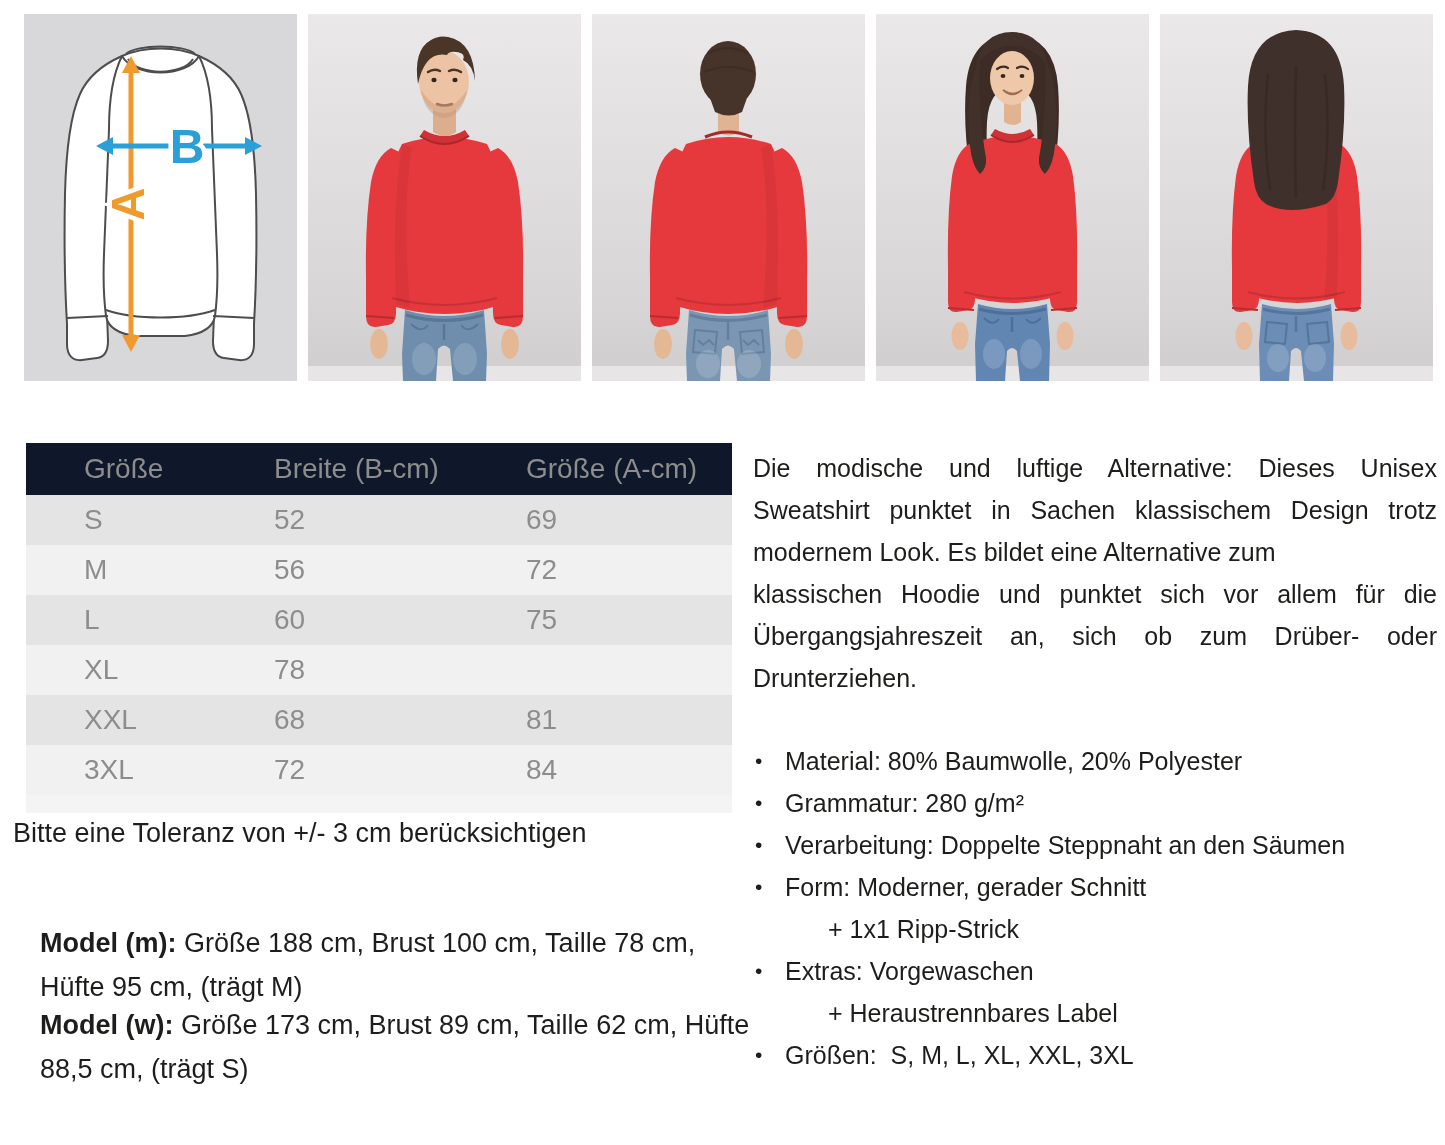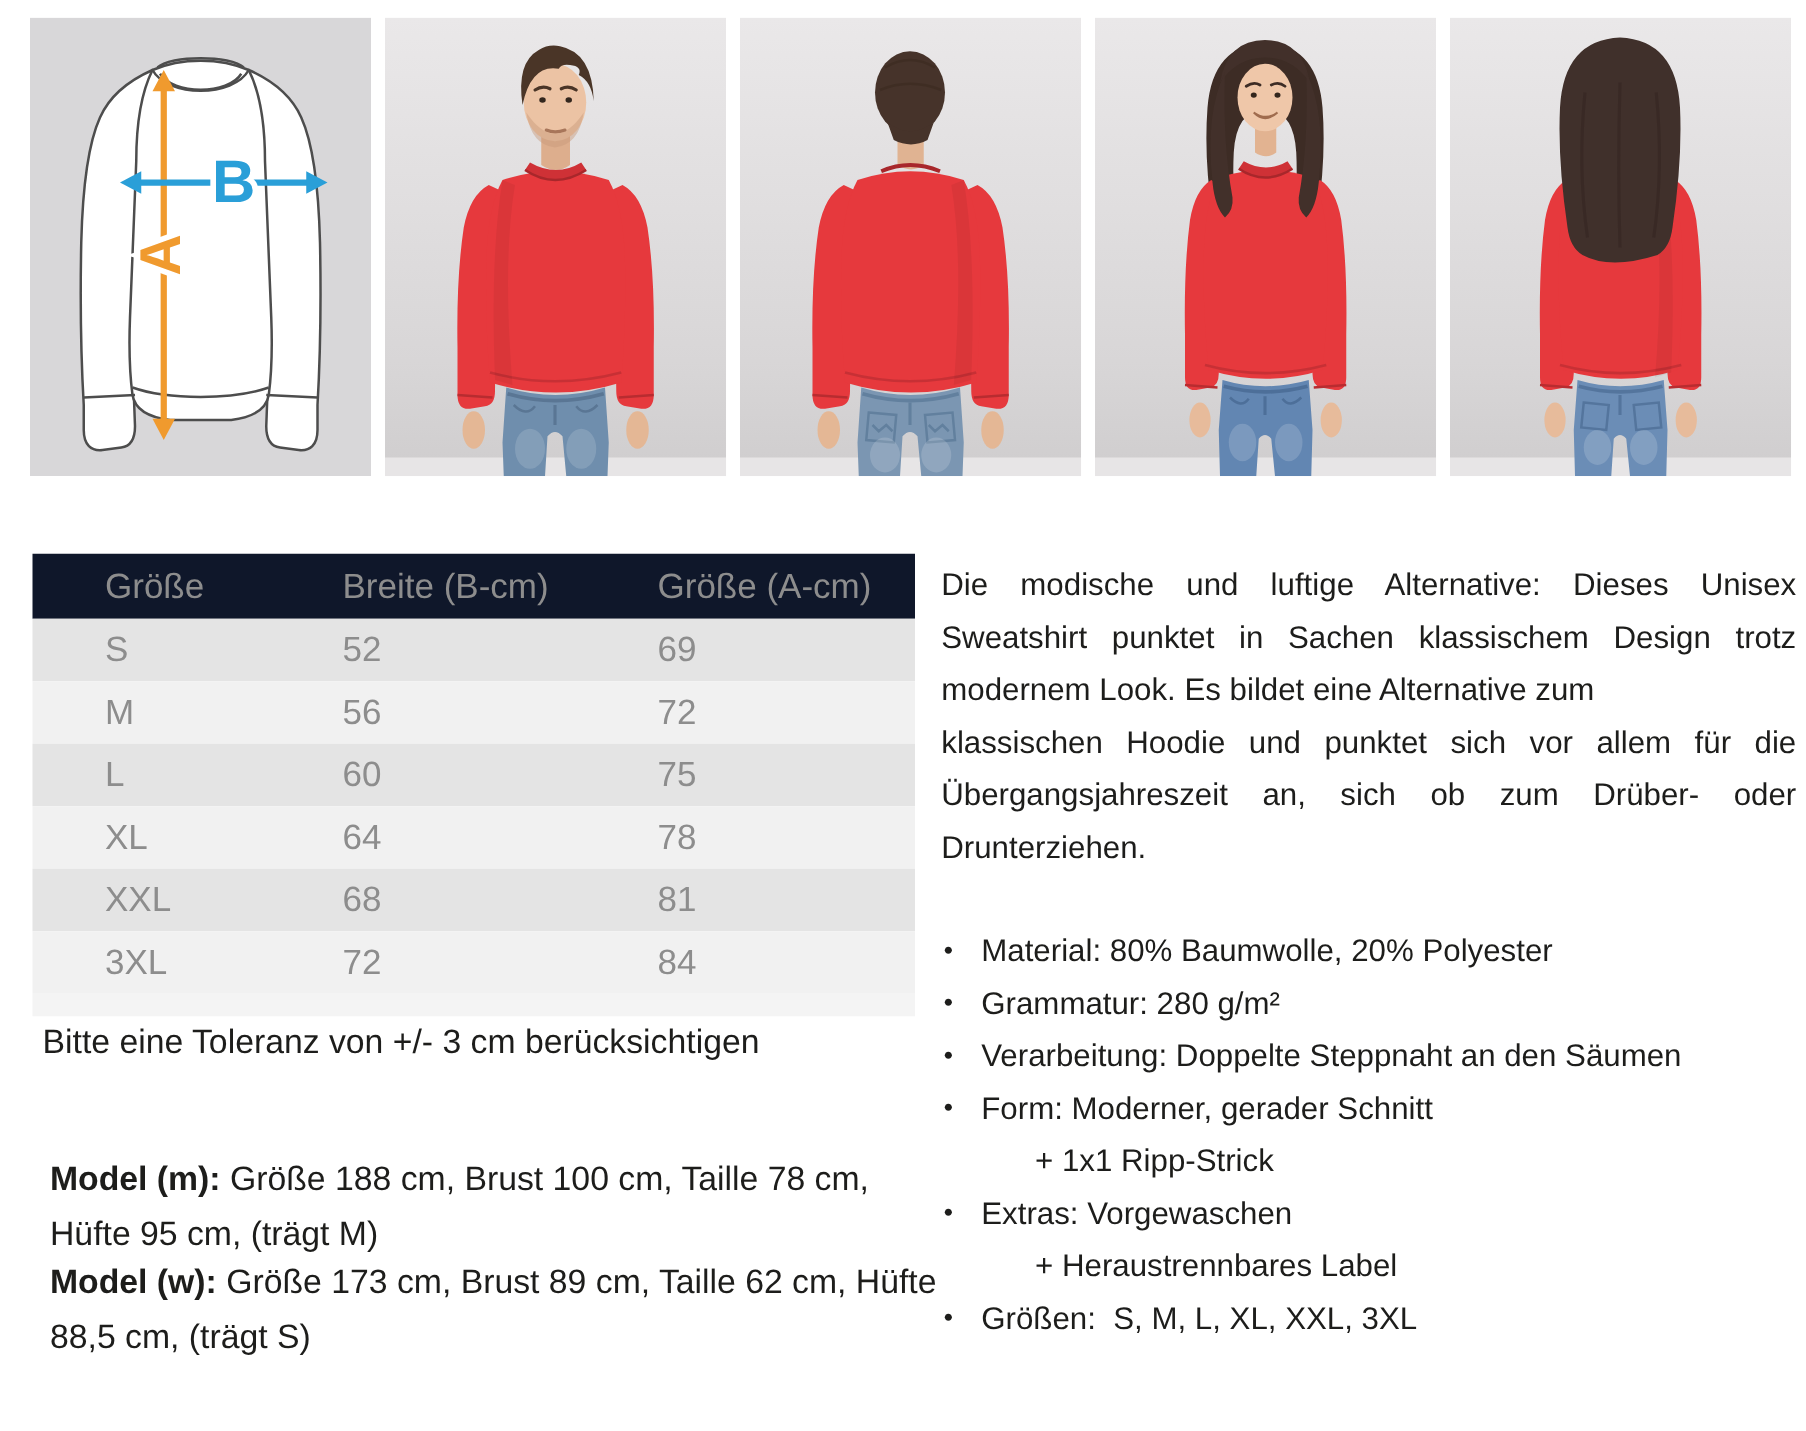--- a/index.html
+++ b/index.html
@@ -14,21 +14,21 @@
 
   
   .size-table{position:absolute;left:26px;top:443px;width:706px;font-size:28px;color:#8d8d8d}
   .trow{display:grid;grid-template-columns:190px 252px 1fr;padding-left:58px;height:50px;align-items:center}
   .trow.head{height:52px;background:#0f172a}
   .trow.dark{background:#e4e4e4}
   .trow.light{background:#f1f1f1}
   .tfoot{height:18px;background:#f4f4f4}
 
   
-  .tolerance{position:absolute;left:34px;top:818px;font-size:27px}
+  .tolerance{position:absolute;left:13px;top:818px;font-size:27px}
   .model{position:absolute;left:24px;width:715px;font-size:27px;line-height:44px;margin:16px}
   .model b{font-weight:bold}
   #model-m{top:905px}
   #model-w{top:987px}
 
   
   .desc{position:absolute;left:753px;top:447px;width:684px;font-size:25px;line-height:42px}
   .desc .ln{min-height:42px}
   .desc .jl{text-align:justify;text-align-last:justify}
   .features{position:absolute;left:755px;top:740px;width:690px;font-size:25px;line-height:42px}
@@ -245,21 +245,20 @@
     <div>56</div>
     <div>72</div>
   </div>
   <div class="trow dark">
     <div>L</div>
     <div>60</div>
     <div>75</div>
   </div>
   <div class="trow light">
     <div>XL</div>
-    <div>64</div>
     <div>78</div>
   </div>
   <div class="trow dark">
     <div>XXL</div>
     <div>68</div>
     <div>81</div>
   </div>
   <div class="trow light">
     <div>3XL</div>
     <div>72</div>

